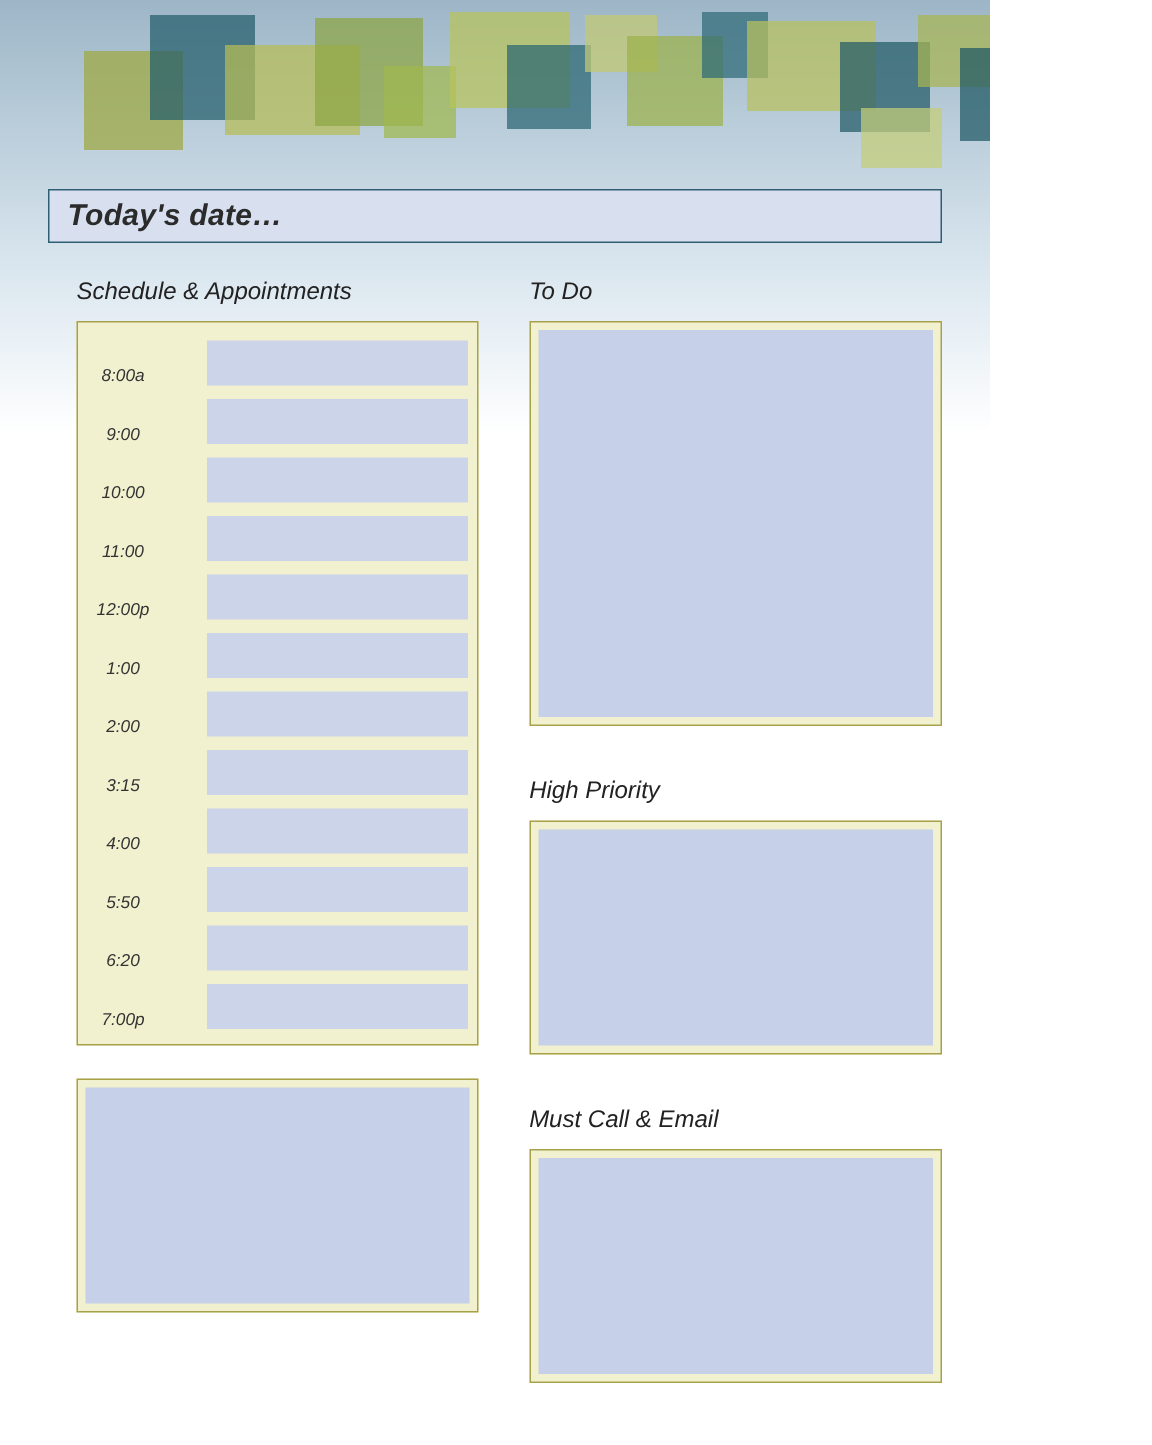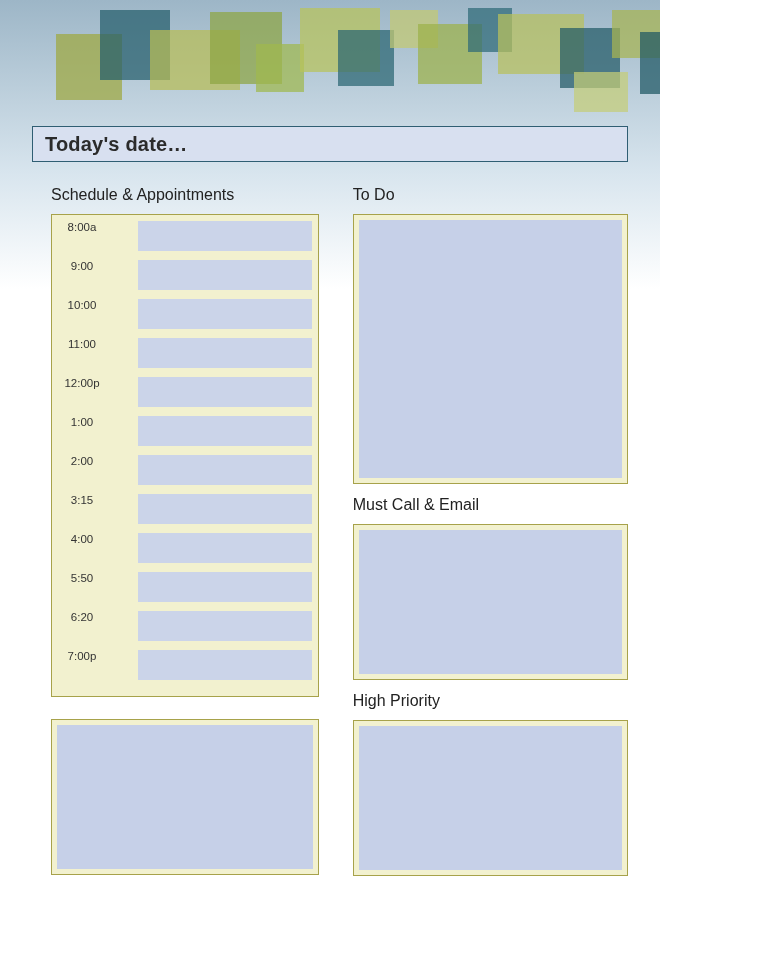--- a/index.html
+++ b/index.html
@@ -8,20 +8,21 @@
     font-family: "Futura", "Century Gothic", "Trebuchet MS", Arial, sans-serif;
     background: #fff;
   }
   .page {
     position: relative;
     width: 660px;
     height: 963px;
     background: linear-gradient(to bottom, #9db6c7 0%, #d8e5ee 18%, #ffffff 30%, #ffffff 100%);
     padding: 0 32px 20px 32px;
     overflow: hidden;
+    font-style: italic;
   }
   
   .deco { position: absolute; top: 0; left: 0; width: 768px; height: 120px; pointer-events: none; }
   .sq { position: absolute; opacity: 0.72; }
   
   .date-bar {
     position: relative;
     margin-top: 126px;
     height: 36px;
     border: 1.5px solid #2f5e73;
@@ -48,21 +49,21 @@
     font-weight: 400;
     color: #222;
     margin-bottom: 10px;
   }
   
   .sched-box {
     border: 1px solid #a7a24a;
     background: #f2f1cf;
     padding: 6px 6px 10px 6px;
   }
-  .sched-row { display: flex; align-items: flex-start; height: 36px; margin-bottom: 3px; gap: 32px; }
+  .sched-row { display: flex; align-items: flex-end; height: 36px; margin-bottom: 3px; gap: 32px; }
   .sched-row:last-child { margin-bottom: 0; }
   .sched-time {
     width: 48px;
     text-align: center;
     font-size: 11.5px;
     color: #333;
   }
   .sched-slot {
     flex: 1;
     height: 30px;
@@ -76,21 +77,21 @@
   }
   .fill-inner {
     width: 100%;
     height: 100%;
     background: #c6d0e8;
   }
   .notes-box   { height: 156px; margin-top: 10px; }
   .todo-box    { height: 270px; }
   .call-box    { height: 156px; }
   .priority-box{ height: 156px; }
-  .right-stack > div.section { margin-bottom: 12px; }
+  .right-stack > div.section { margin-bottom: 35px; }
 </style>
 </head>
 <body>
 
 <div class="page">
 
   <div class="deco" id="deco">
       <div class="sq" style="left: 56px; top: 34px; width: 66px; height: 66px; background: rgb(158, 168, 62);"></div>
       <div class="sq" style="left: 100px; top: 10px; width: 70px; height: 70px; background: rgb(36, 93, 107);"></div>
       <div class="sq" style="left: 150px; top: 30px; width: 90px; height: 60px; background: rgb(183, 189, 85);"></div>
@@ -178,28 +179,28 @@
 
     <div class="col-right right-stack">
       <div class="section">
         <div class="section-title">To Do</div>
         <div class="fill-box todo-box">
           <div class="fill-inner"></div>
         </div>
       </div>
 
       <div class="section">
+        <div class="section-title">High Priority</div>
+        <div class="fill-box priority-box">
+          <div class="fill-inner"></div>
+        </div>
+      </div>
+
+      <div class="section">
         <div class="section-title">Must Call &amp; Email</div>
         <div class="fill-box call-box">
           <div class="fill-inner"></div>
         </div>
       </div>
-
-      <div class="section">
-        <div class="section-title">High Priority</div>
-        <div class="fill-box priority-box">
-          <div class="fill-inner"></div>
-        </div>
-      </div>
     </div>
 
   </div>
 </div>
 
 </body></html>

